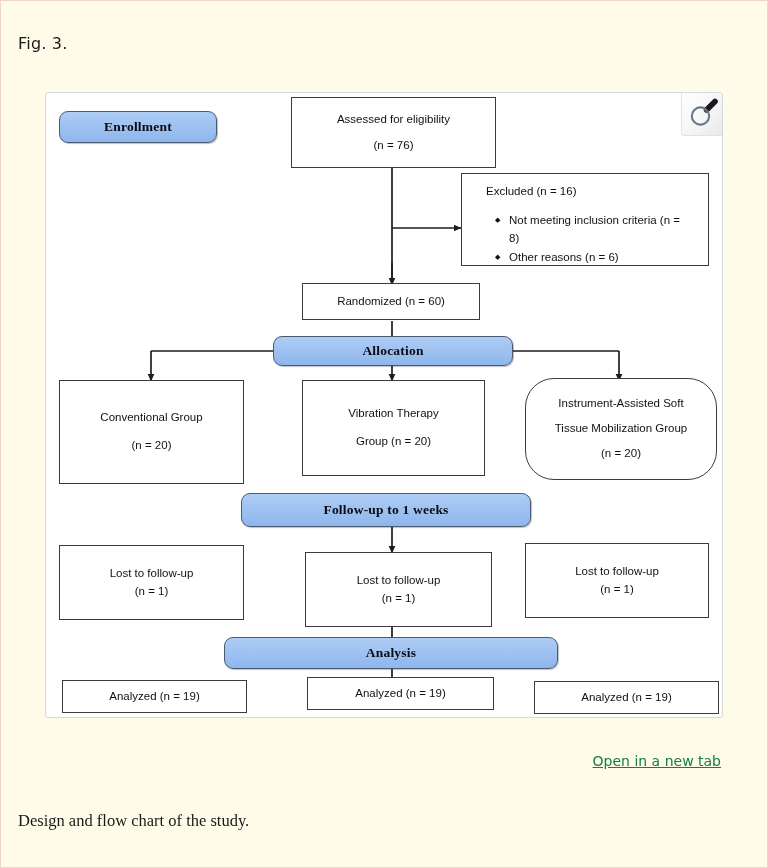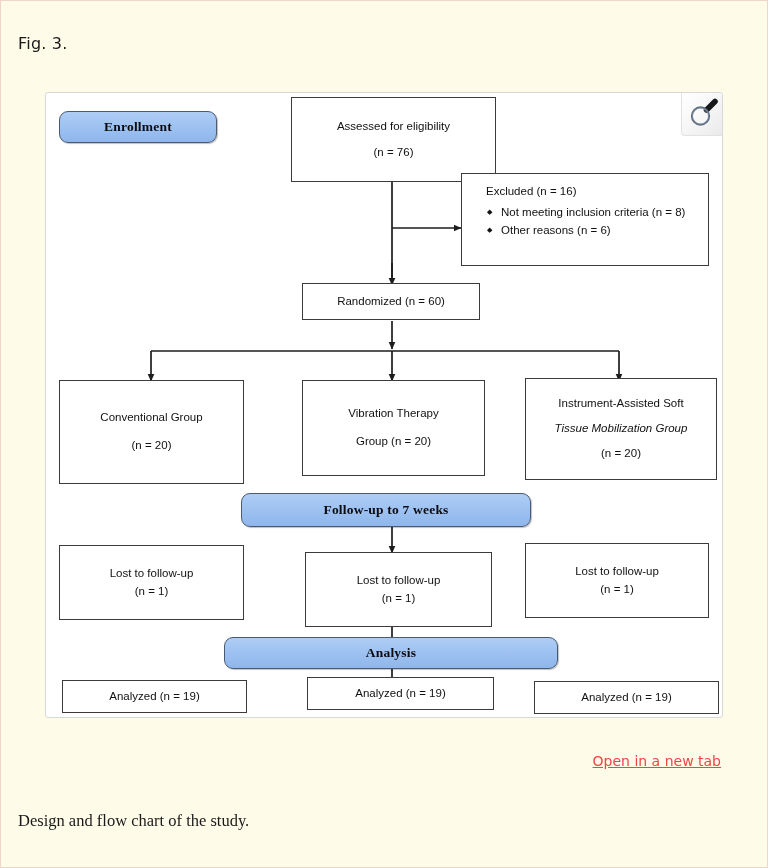--- a/index.html
+++ b/index.html
@@ -88,21 +88,21 @@
   .node.left-align {
     align-items: flex-start;
     text-align: left;
     justify-content: flex-start;
     padding: 9px 10px 9px 11px;
   }
 
   
   .excl-title { margin-bottom: 2px; }
   .excl-list {
-    margin: 0;
+    margin: 8px;
     padding: 0;
     list-style: none;
   }
   .excl-list li {
     position: relative;
     padding-left: 15px;
     line-height: 1.62;
   }
   .excl-list li::before {
     content: "\25C6";
@@ -142,21 +142,21 @@
     pointer-events: none;
   }
 
   
   .open-tab {
     position: absolute;
     right: 46px;
     top: 752px;
     font-family: "DejaVu Sans", sans-serif;
     font-size: 14px;
-    color: #ef4444;
+    color: #15803d;
     text-decoration: underline;
   }
   .caption {
     position: absolute;
     left: 17px;
     top: 810px;
     font-family: "Liberation Serif", serif;
     font-size: 16.5px;
     color: #1a1a1a;
   }
@@ -206,26 +206,27 @@
       <div class="magnifier">
         <svg width="42" height="42" viewBox="0 0 42 42">
           <line x1="24.5" y1="17" x2="33" y2="8.5" stroke="#16181c" stroke-width="5.6" stroke-linecap="round"></line>
           <circle cx="18.5" cy="23" r="8.6" fill="none" stroke="#5b6b80" stroke-width="2.1"></circle>
           <circle cx="18.5" cy="23" r="8.6" fill="#ffffff" fill-opacity="0.18"></circle>
         </svg>
       </div>
 
       <div class="badge" style="left:13px; top:18px; width:158px; height:32px;">Enrollment</div>
 
-
-      <div class="badge" style="left:195px; top:400px; width:290px; height:34px;">Follow-up to 7 weeks</div>
+      <div class="badge" style="left:227px; top:243px; width:240px; height:30px;">Allocation</div>
+
+      <div class="badge" style="left:195px; top:400px; width:290px; height:34px;">Follow-up to 1 weeks</div>
 
       <div class="badge" style="left:178px; top:544px; width:334px; height:32px;">Analysis</div>
 
-      <div class="node" style="left:245px; top:4px; width:205px; height:85px;">
+      <div class="node" style="left:245px; top:4px; width:205px; height:71px;">
         <span class="ln">Assessed for eligibility</span>
         <span class="ln" style="margin-top:8px;">(n = 76)</span>
       </div>
 
       <div class="node left-align" style="left:415px; top:80px; width:248px; height:93px;padding-left:24px;">
         <div class="excl-title">Excluded (n = 16)</div>
         <ul class="excl-list">
           <li>Not meeting inclusion criteria (n = 8)</li>
           <li>Other reasons (n = 6)</li>
         </ul>
@@ -238,23 +239,23 @@
       <div class="node" style="left:13px; top:287px; width:185px; height:104px;">
         <span class="ln">Conventional Group</span>
         <span class="ln" style="margin-top:10px;">(n = 20)</span>
       </div>
 
       <div class="node" style="left:256px; top:287px; width:183px; height:96px;">
         <span class="ln">Vibration Therapy</span>
         <span class="ln" style="margin-top:10px;">Group (n = 20)</span>
       </div>
 
-      <div class="node" style="left:479px; top:285px; width:192px; height:102px;">
+      <div class="node" style="left:479px; top:285px; width:192px; height:102px;border-radius:29px;">
         <span class="ln">Instrument-Assisted Soft</span>
-        <span class="ln" style="margin-top:7px;font-style:italic;">Tissue Mobilization Group</span>
+        <span class="ln" style="margin-top:7px;">Tissue Mobilization Group</span>
         <span class="ln" style="margin-top:7px;">(n = 20)</span>
       </div>
 
       <div class="node" style="left:13px; top:452px; width:185px; height:75px;">
         <span class="ln">Lost to follow-up</span>
         <span class="ln">(n = 1)</span>
       </div>
 
       <div class="node" style="left:259px; top:459px; width:187px; height:75px;">
         <span class="ln">Lost to follow-up</span>

